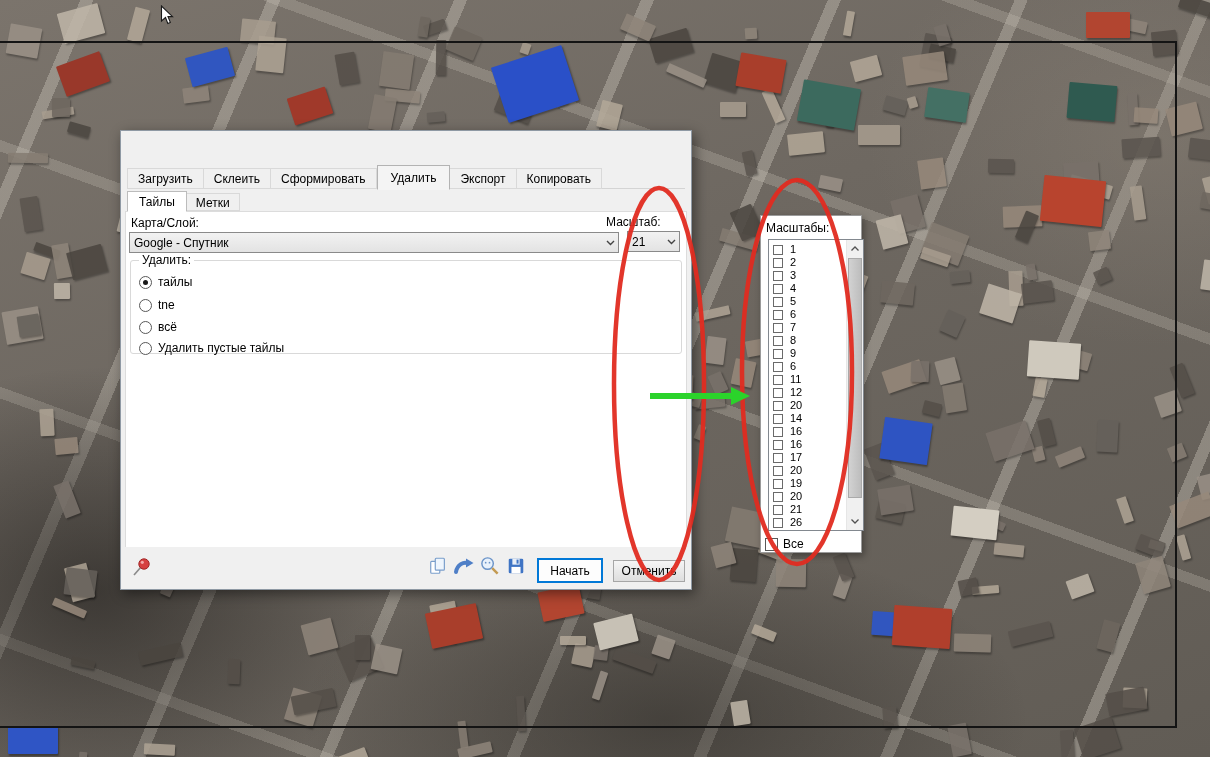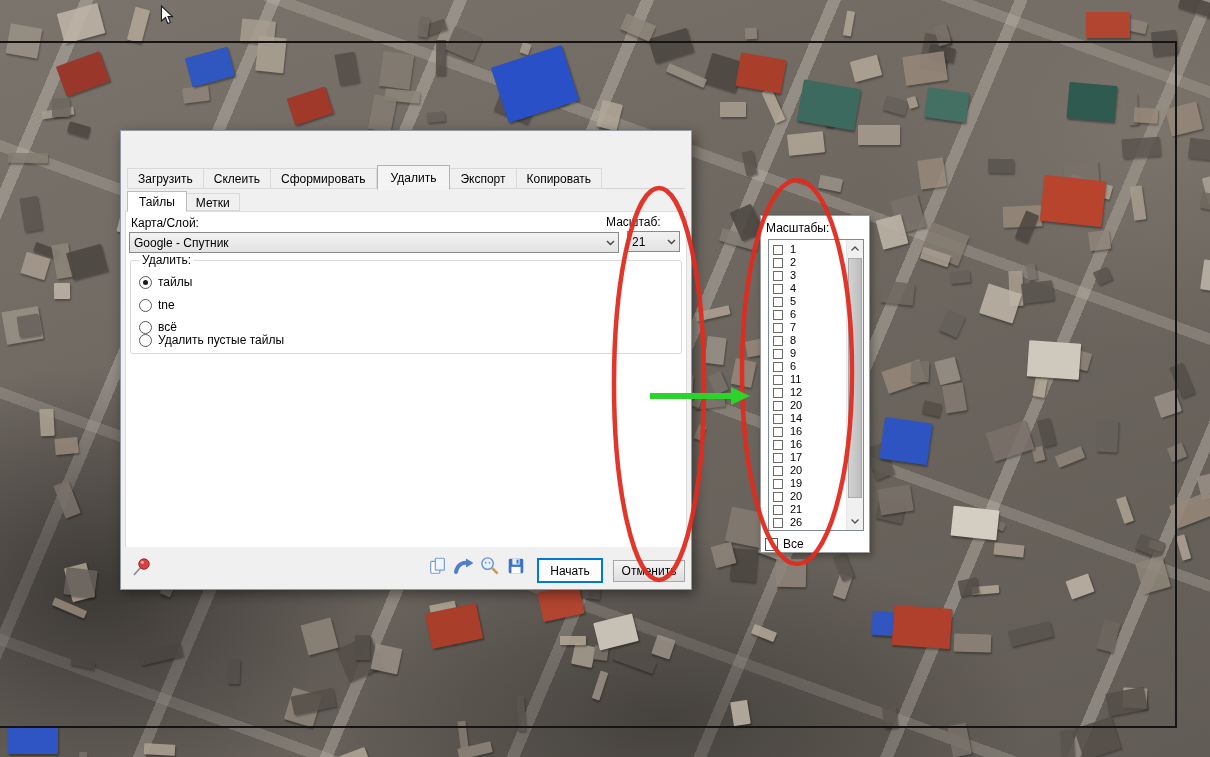--- a/index.html
+++ b/index.html
@@ -77,21 +77,21 @@
   .footer{position:absolute;left:0;bottom:0;right:0;height:42px;background:#f0f0f0;}
   .pin{position:absolute;left:10px;top:9px;}
   .ficons{position:absolute;left:305px;top:7px;display:flex;gap:3px;}
   .ficon{width:23px;height:23px;display:flex;align-items:center;justify-content:center;}
   .btn-start{position:absolute;left:416px;top:11px;width:66px;height:25px;background:#fdfdfd;
     border:2px solid #0078d7;display:flex;align-items:center;justify-content:center;}
   .btn-cancel{position:absolute;left:492px;top:13px;width:72px;height:22px;
     background:linear-gradient(#f5f5f5,#dedede);border:1px solid #a6a6a6;display:flex;align-items:center;justify-content:center;}
 
   
-  .scales-panel{position:absolute;left:760px;top:215px;width:110px;height:338px;z-index:5;
+  .scales-panel{position:absolute;left:760px;top:215px;width:102px;height:338px;z-index:5;
     background:#fff;border:1px solid #9b9b9b;box-shadow:2px 3px 7px rgba(0,0,0,.35);text-align:center;}
   .sp-title{position:absolute;left:5px;top:5px;white-space:nowrap;}
   .listbox{position:absolute;left:7px;top:23px;width:96px;height:292px;border:1px solid #82888f;background:#fff;overflow:hidden;}
   .scale-rows{position:absolute;left:0;top:3px;right:17px;}
   .scale-row{height:13px;display:flex;align-items:center;padding-left:4px;}
   .cb-sm{width:10px;height:10px;border:1px solid #6a6a6a;background:#fff;flex:none;margin-right:7px;}
   .scale-row .sl{font-size:11px;line-height:13px;}
   .sbar{position:absolute;right:0;top:0;bottom:0;width:17px;background:#f0f0f0;border-left:1px solid #e6e6e6;}
   .sb-btn{position:absolute;left:0;right:0;height:17px;display:flex;align-items:center;justify-content:center;}
   .sb-up{top:0;} .sb-dn{bottom:0;}
@@ -427,21 +427,21 @@
             <span>тайлы</span>
           </div>
           <div class="radio-row" style="top: 37px;">
             <span class="radio"></span>
             <span>tne</span>
           </div>
           <div class="radio-row" style="top: 59px;">
             <span class="radio"></span>
             <span>всё</span>
           </div>
-          <div class="radio-row" style="top: 72px;">
+          <div class="radio-row" style="top: 80px;">
             <span class="radio"></span>
             <span>Удалить пустые тайлы</span>
           </div>
         </div>
     </div>
 
   </div>
 
   <div class="footer">
     <svg class="pin" width="20" height="22" viewBox="0 0 20 22">

